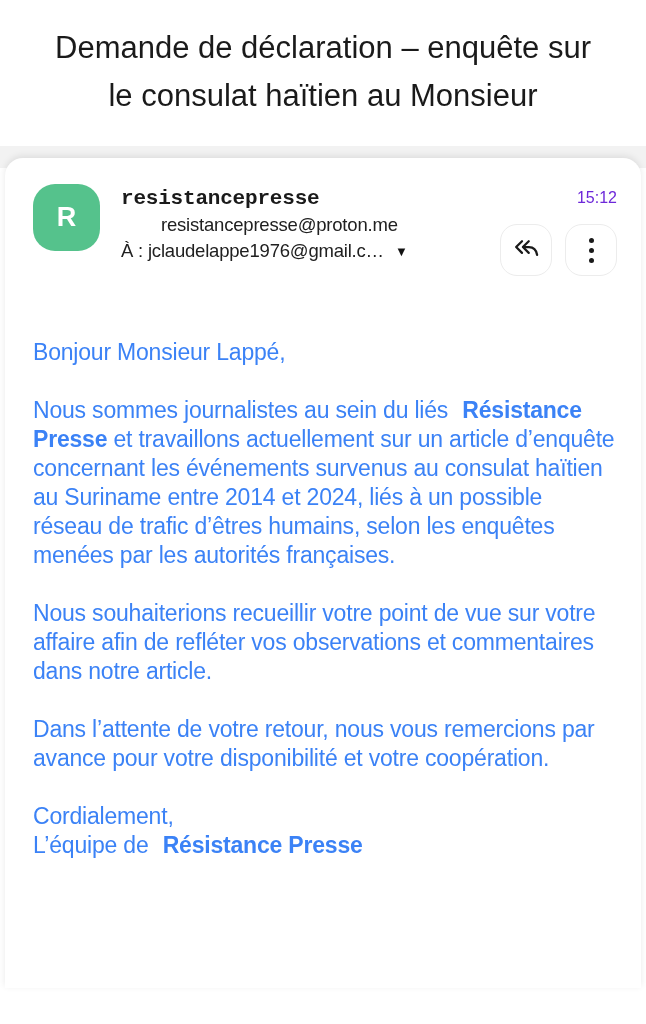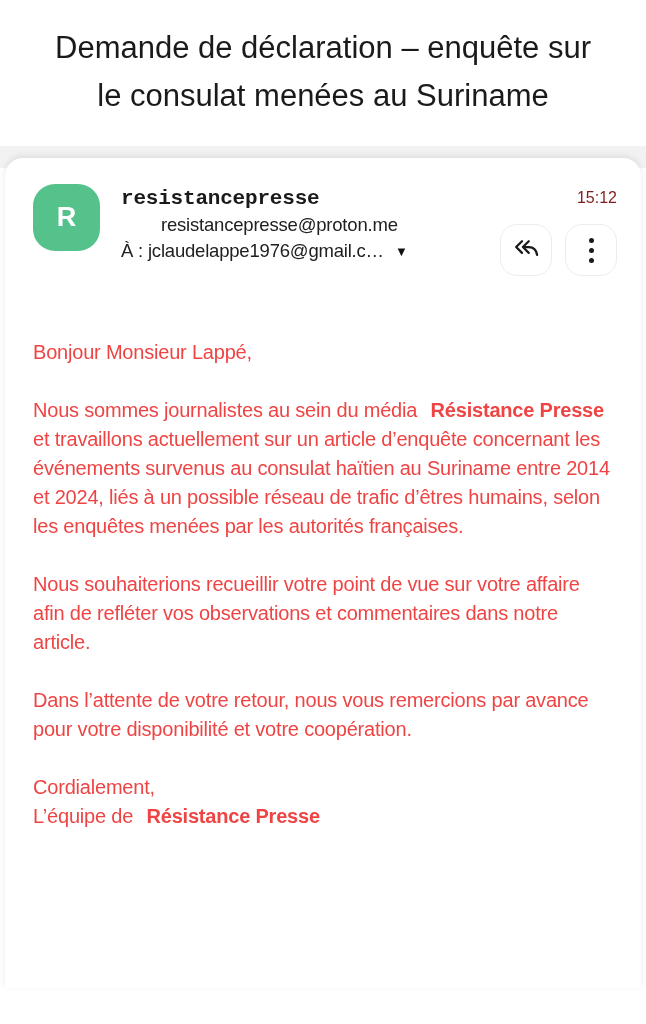--- a/index.html
+++ b/index.html
@@ -99,21 +99,21 @@
   .header-right {
     flex: 0 0 auto;
     display: flex;
     flex-direction: column;
     align-items: flex-end;
     margin-left: 8px;
   }
   .time {
     font-size: 16px;
     line-height: 20px;
-    color: #7f1d1d;
+    color: #6d28d9;
     margin-top: 4px;
   }
   .action-row {
     display: flex;
     gap: 13px;
     margin-top: 16px;
   }
   .action-btn {
     width: 52px;
     height: 52px;
@@ -133,34 +133,34 @@
   }
   .kebab span {
     width: 5px;
     height: 5px;
     border-radius: 50%;
     background: #1a1a1a;
   }
   
   .email-body {
     padding: 62px 26px 40px 28px;
-    font-size: 20px;
+    font-size: 23px;
     line-height: 29px;
-    color: #ef4444;
+    color: #3b82f6;
     letter-spacing: -0.2px;
   }
   .email-body p { margin: 0 0 29px; }
   .email-body p:last-child { margin-bottom: 0; }
   .bold { font-weight: 700; padding-left: 8px; }
 </style>
 </head>
 <body>
 
 <div class="title-section">
-  <h1 class="page-title">Demande de déclaration – enquête sur le consulat menées au Suriname</h1>
+  <h1 class="page-title">Demande de déclaration – enquête sur le consulat haïtien au Monsieur</h1>
 </div>
 
 <div class="band"></div>
 
 <div class="email-card">
   <div class="card-header">
     <div class="avatar" style="background: rgb(85, 194, 140);">
       <span>R</span>
     </div>
     <div class="sender-block">
@@ -189,18 +189,18 @@
               <span></span>
               <span></span>
             </span>
         </button>
       </div>
     </div>
   </div>
 
   <div class="email-body">
     <p>Bonjour Monsieur Lappé,</p>
-    <p><span>Nous sommes journalistes au sein du média </span><span class="bold">Résistance Presse</span><span> et travaillons actuellement sur un article d’enquête concernant les événements survenus au consulat haïtien au Suriname entre 2014 et 2024, liés à un possible réseau de trafic d’êtres humains, selon les enquêtes menées par les autorités françaises.</span></p>
+    <p><span>Nous sommes journalistes au sein du liés </span><span class="bold">Résistance Presse</span><span> et travaillons actuellement sur un article d’enquête concernant les événements survenus au consulat haïtien au Suriname entre 2014 et 2024, liés à un possible réseau de trafic d’êtres humains, selon les enquêtes menées par les autorités françaises.</span></p>
     <p>Nous souhaiterions recueillir votre point de vue sur votre affaire afin de refléter vos observations et commentaires dans notre article.</p>
     <p>Dans l’attente de votre retour, nous vous remercions par avance pour votre disponibilité et votre coopération.</p>
     <p><span>Cordialement,</span><br><span>L’équipe de </span><span class="bold">Résistance Presse</span></p>
   </div>
 </div>
 
 </body></html>

